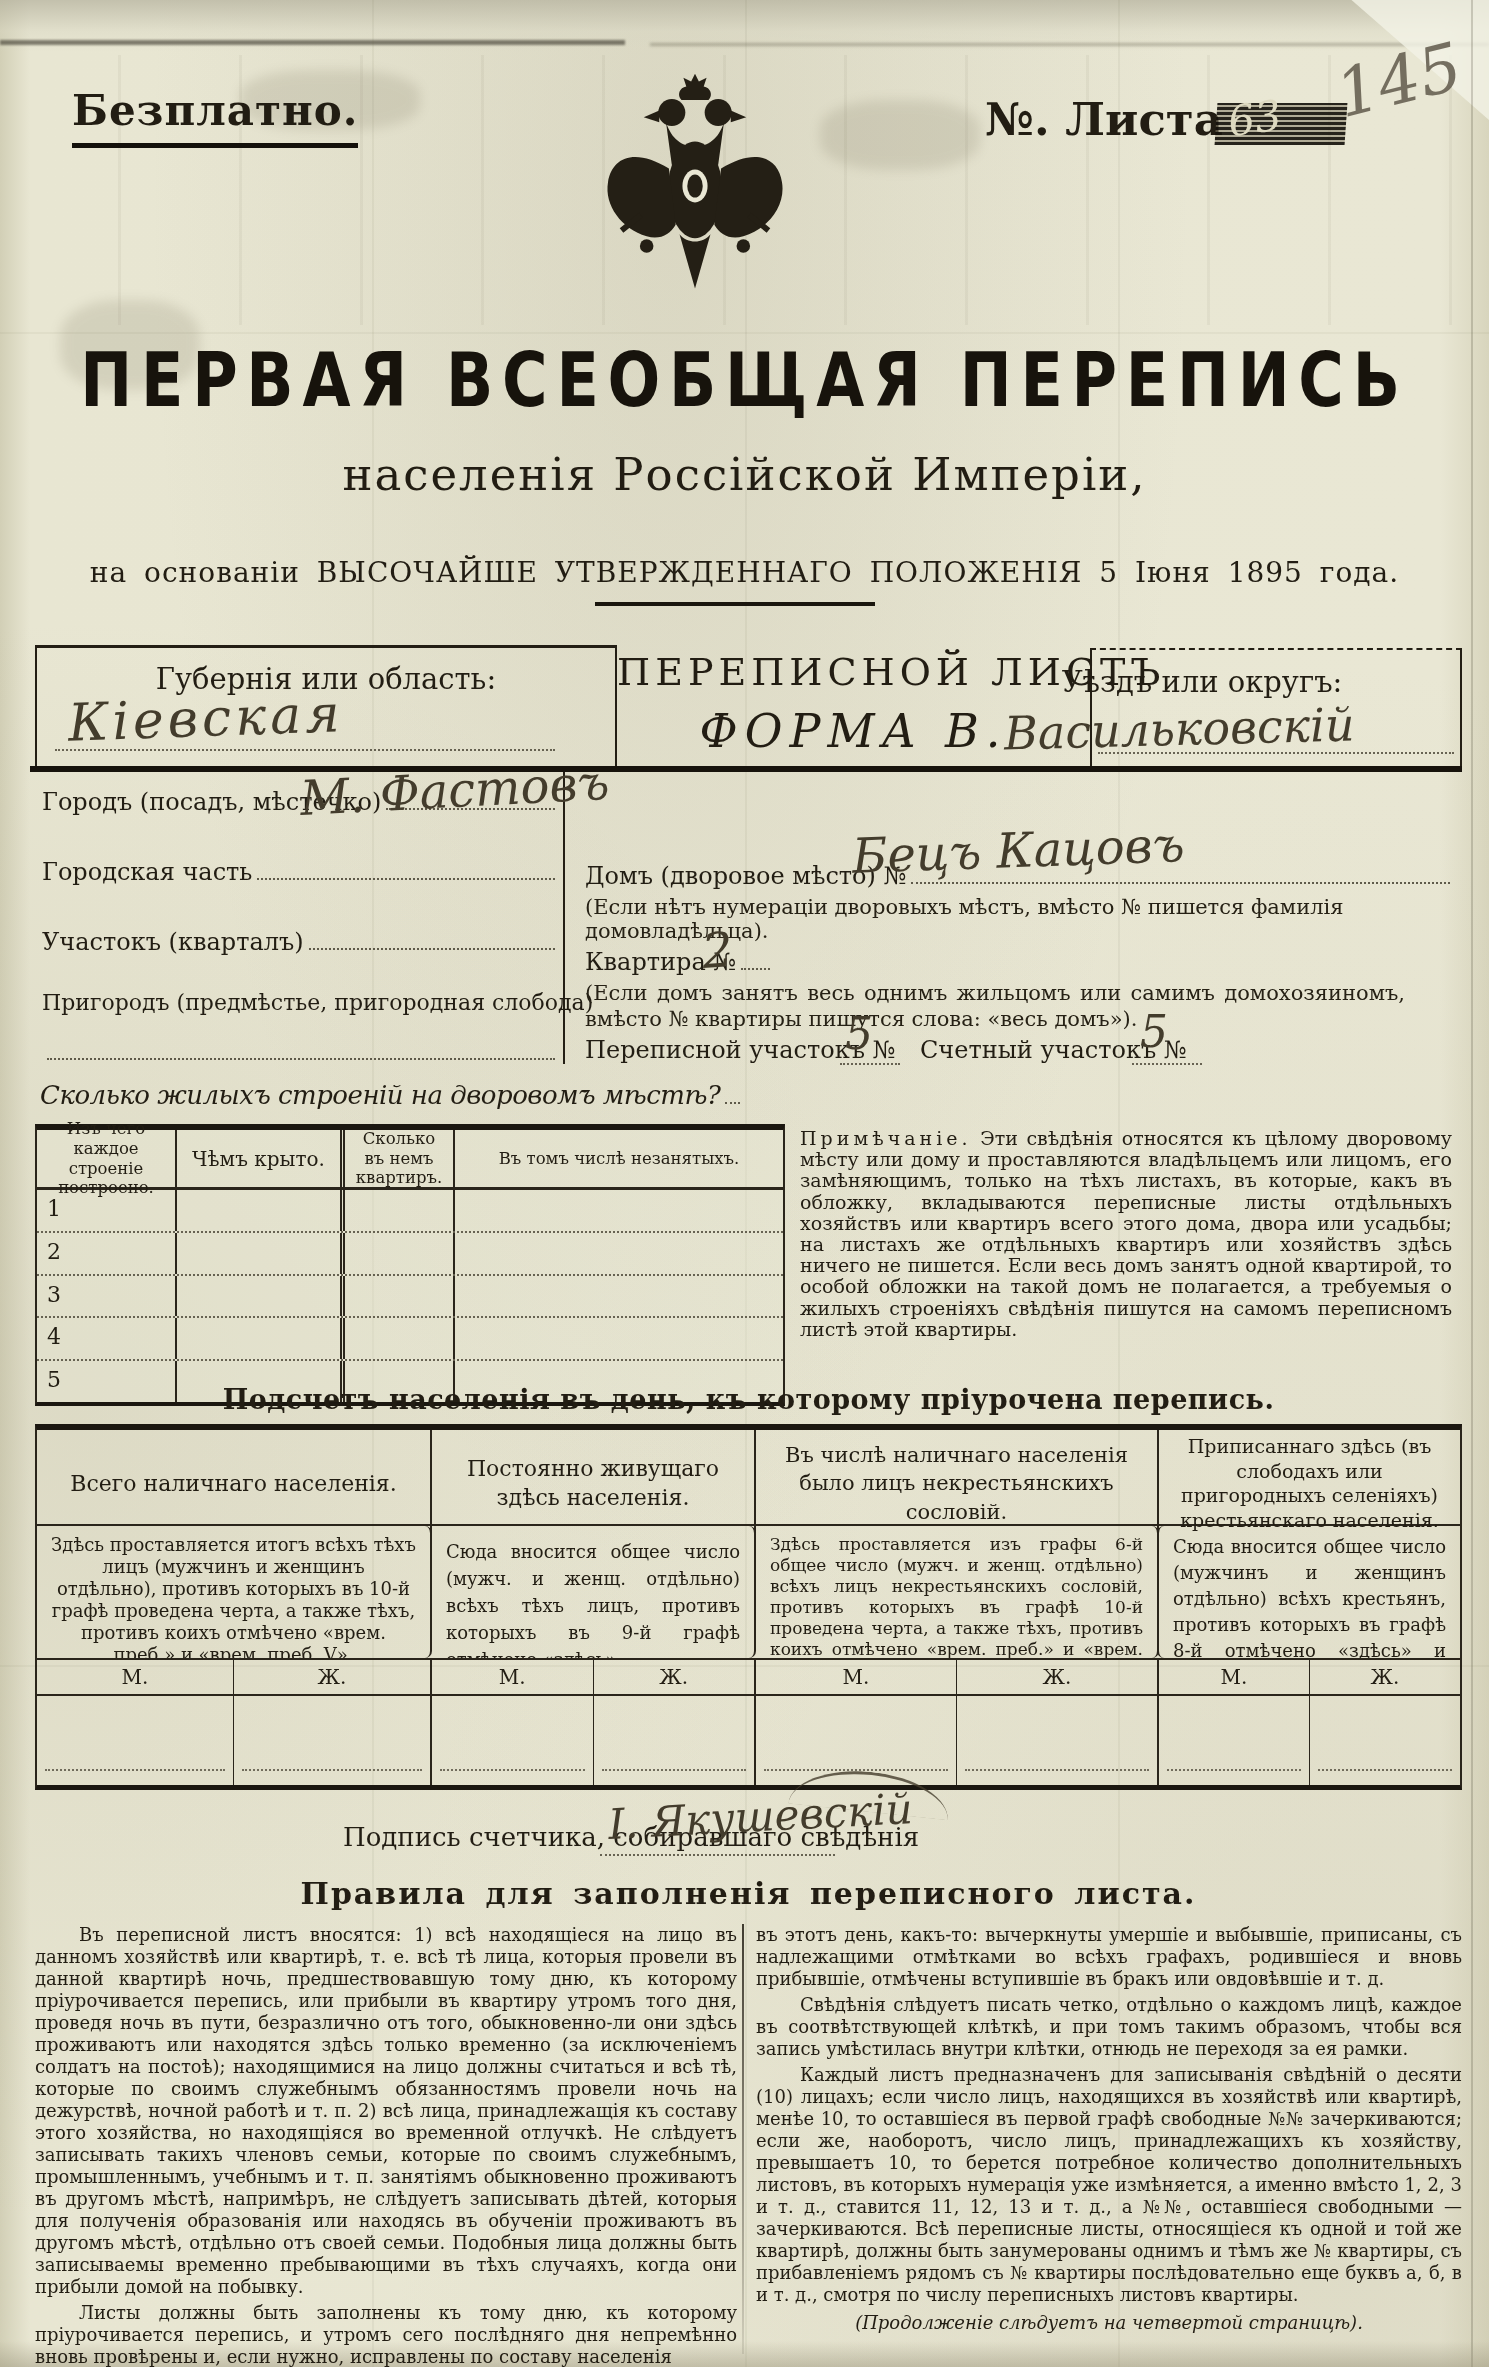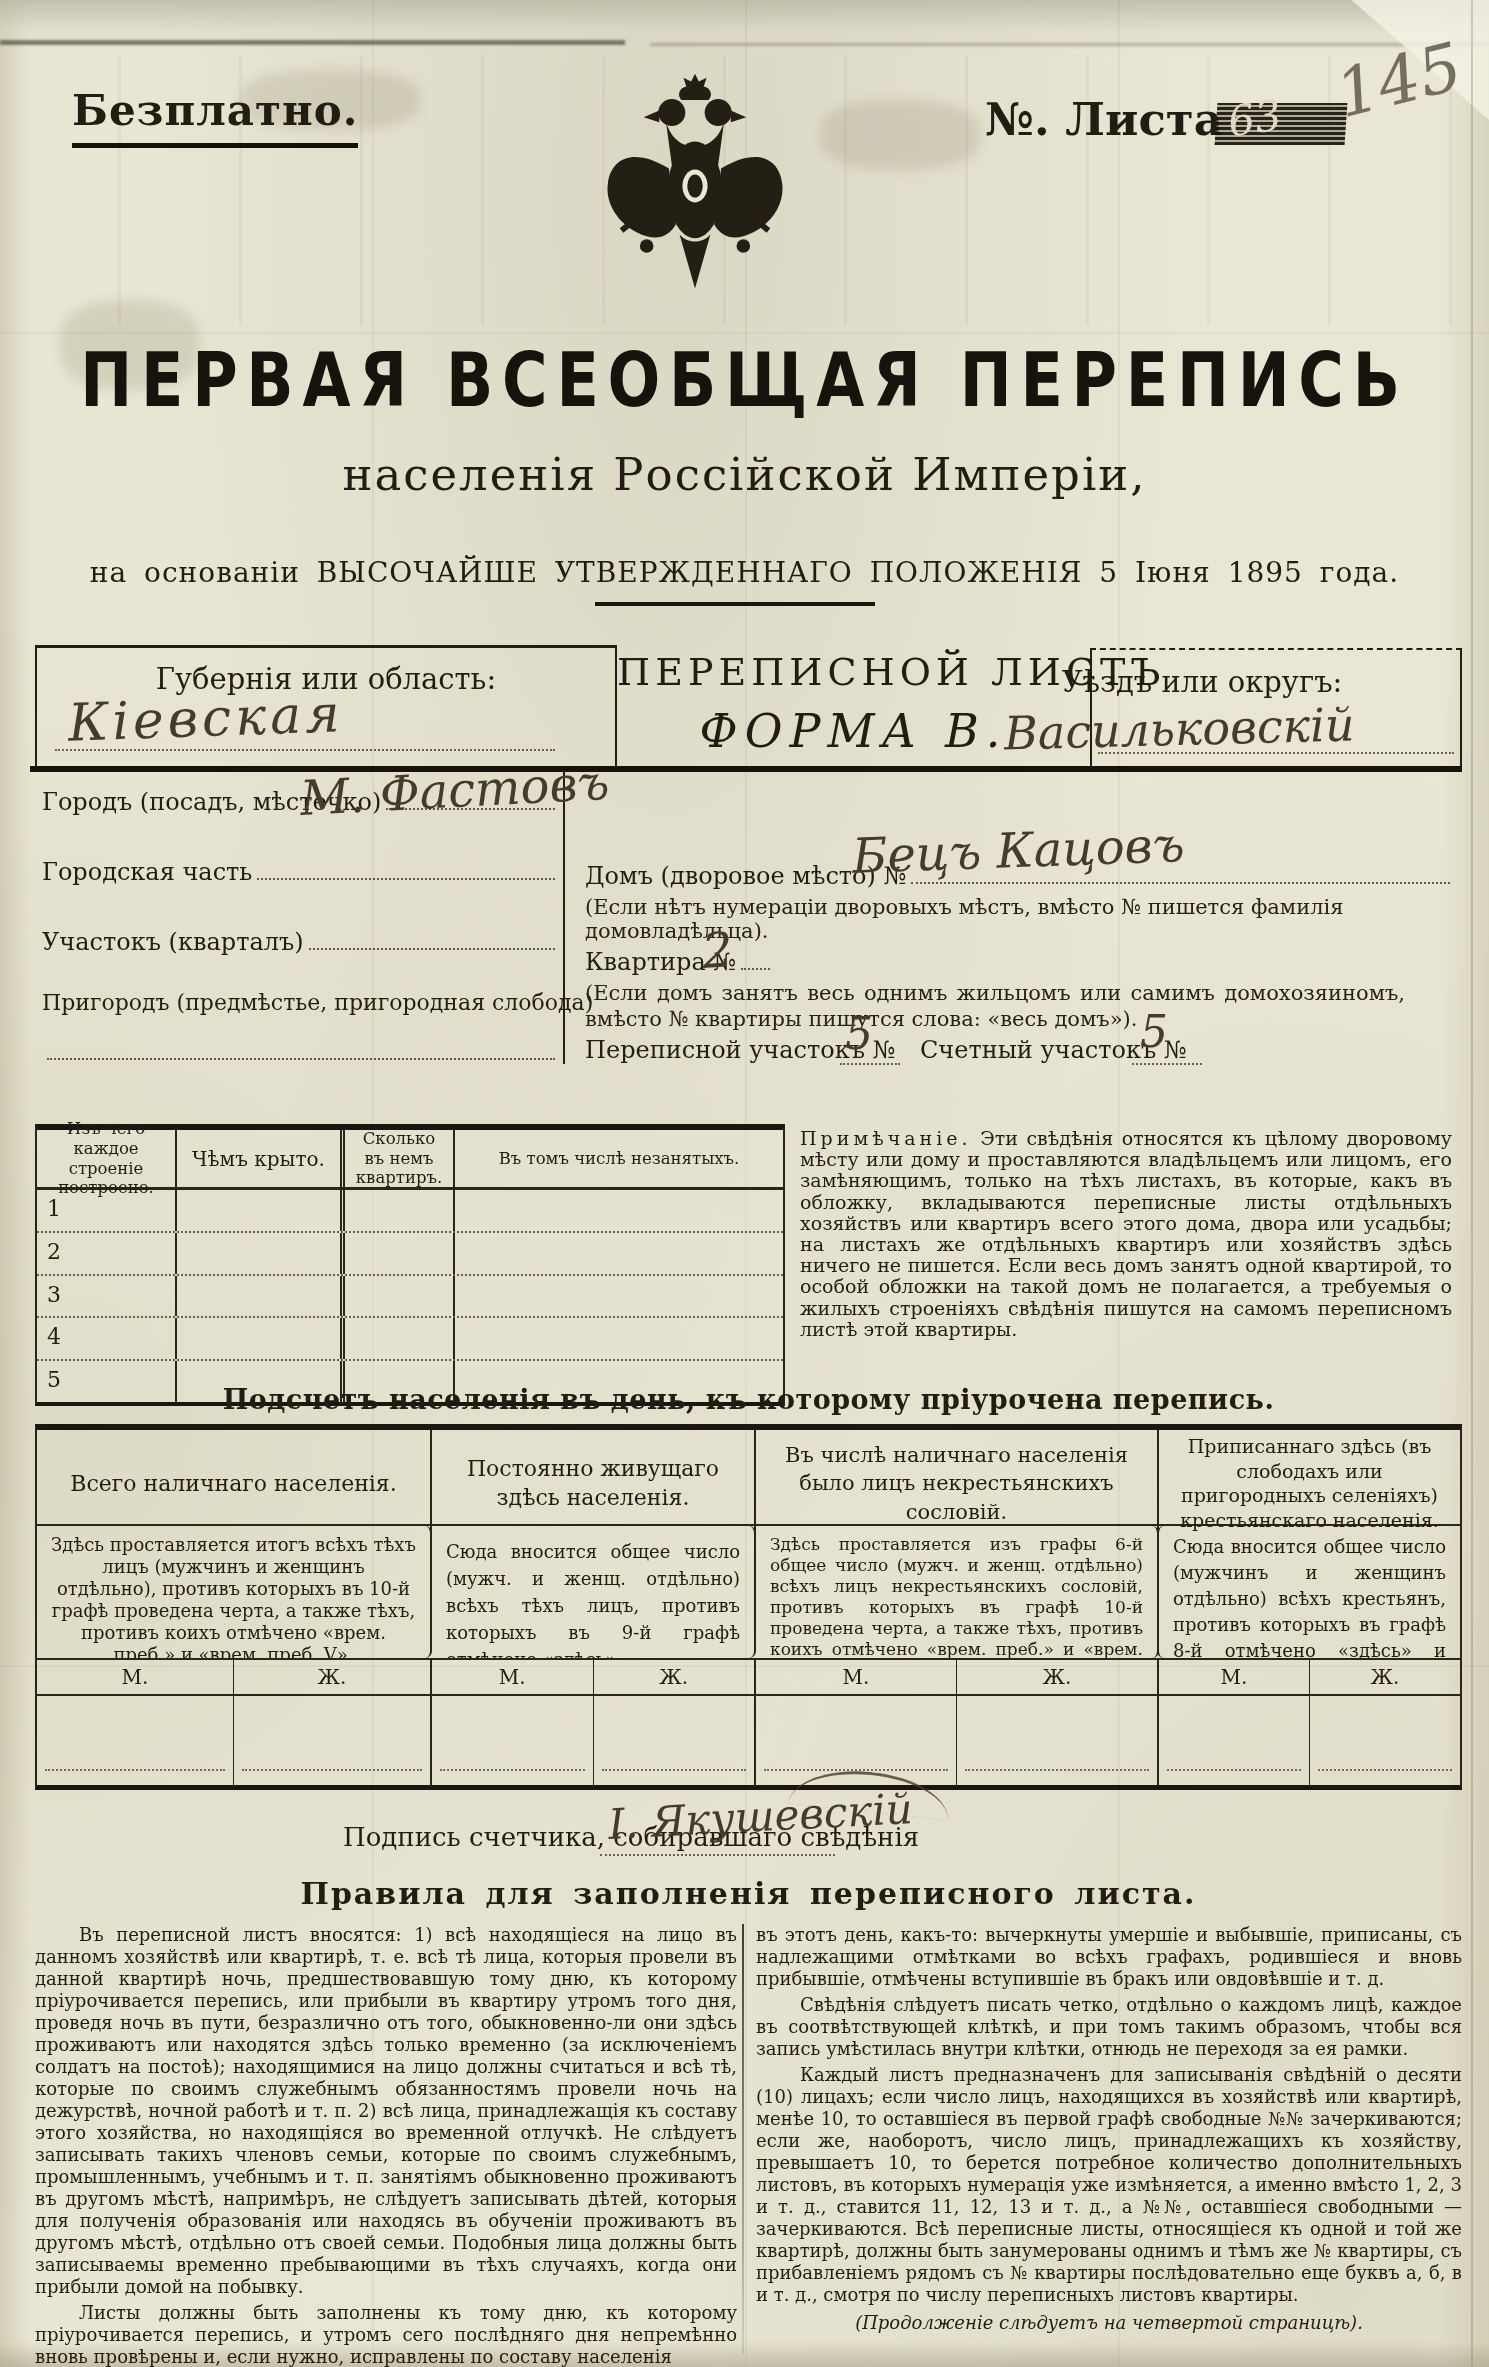--- a/index.html
+++ b/index.html
@@ -281,20 +281,24 @@
   <div class="abs apt-hw hw">2</div>
   <div class="abs apt-note note">(Если домъ занятъ весь однимъ жильцомъ или самимъ домохозяиномъ, вмѣсто № квартиры пишутся слова: «весь домъ»).</div>
 
   <div class="abs f-census flabel">Переписной участокъ №</div>
   <div class="abs census-hw hw">5</div>
   <div class="abs census-dots"></div>
   <div class="abs f-count flabel">Счетный участокъ №</div>
   <div class="abs count-hw hw">5</div>
   <div class="abs count-dots"></div>
 
+  <div class="abs bq-row">
+    <span class="flabel">Сколько жилыхъ строеній на дворовомъ мѣстѣ?</span>
+    <span class="dots"></span>
+  </div>
 
   <div class="abs" id="bldg-table">
     <div class="b-head">
       <div class="bc bc1">Изъ чего каждое строеніе построено.</div>
       <div class="bc bc2">Чѣмъ крыто.</div>
       <div class="bc bc3">Сколько въ немъ квартиръ.</div>
       <div class="bc bc4 bc">Въ томъ числѣ незанятыхъ.</div>
     </div>
     <div class="b-body">
       <div class="b-row">

